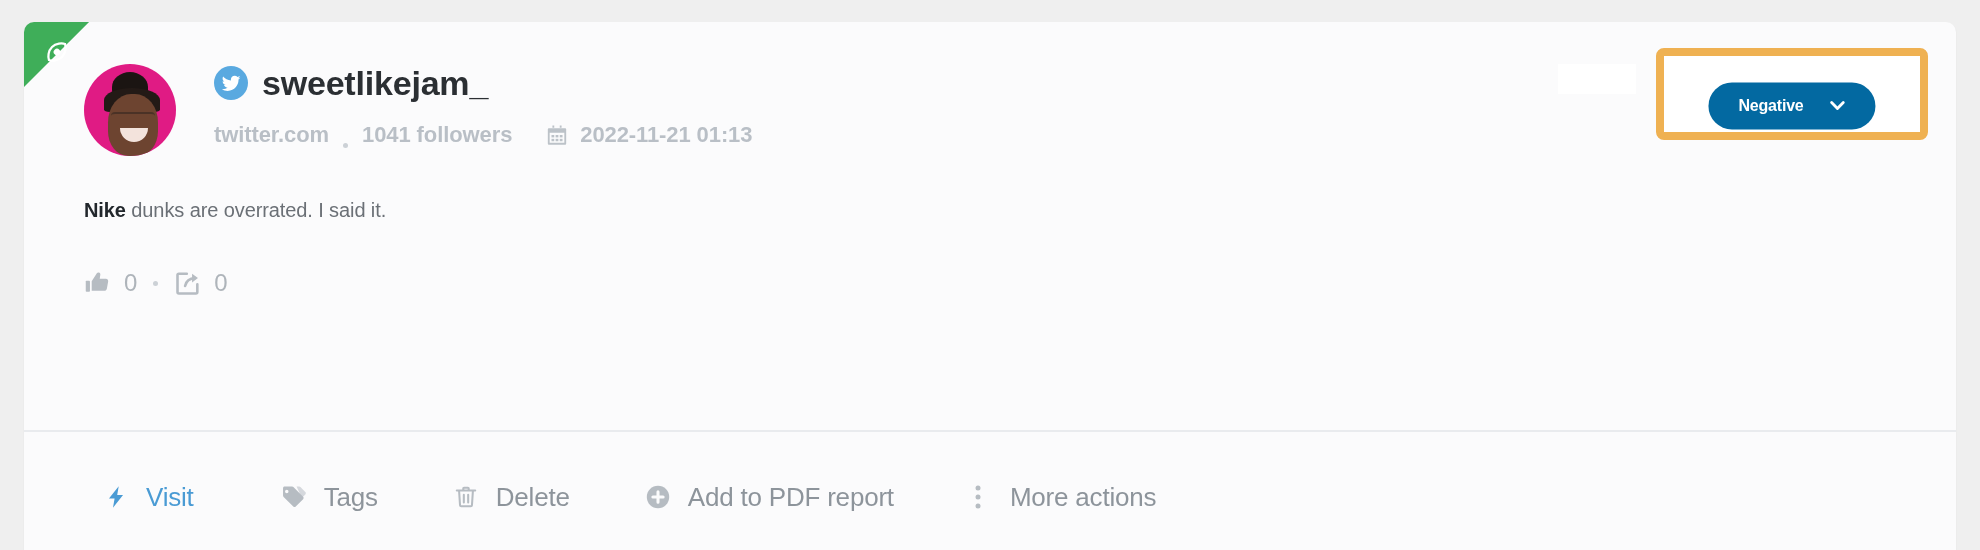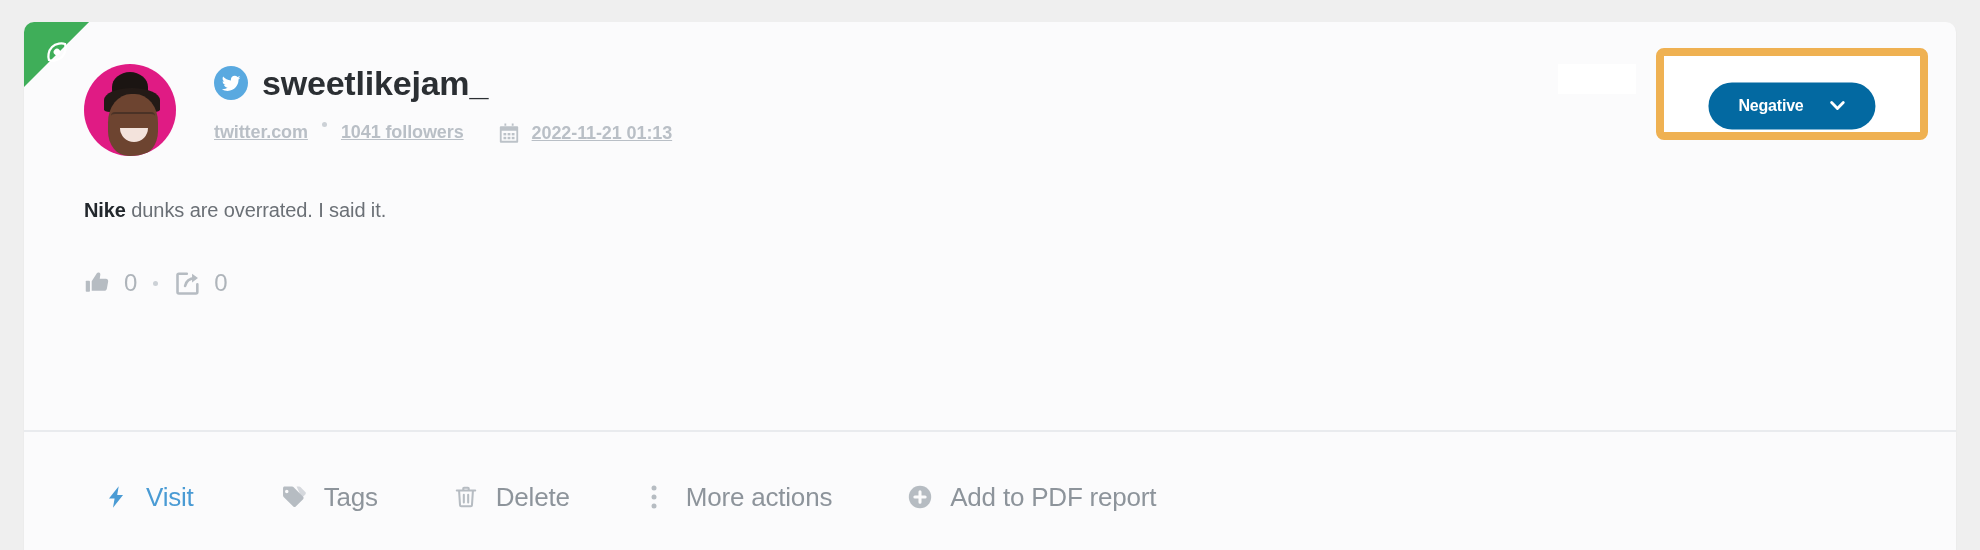--- a/index.html
+++ b/index.html
@@ -127,27 +127,26 @@
     margin-left: 14px;
     font-size: 34px;
     font-weight: 700;
     color: #2b2f33;
     letter-spacing: -0.2px;
     line-height: 1;
   }
 
   .meta-row {
     display: flex;
-    align-items: flex-start;
+    align-items: flex-end;
     margin-top: 22px;
-    font-size: 18px;
+    font-size: 22px;
     font-weight: 700;
     color: #b9bfc6;
     letter-spacing: -0.1px;
-    text-decoration: underline;
   }
   .meta-site { color: #b9bfc6; }
   .meta-dot {
     width: 5px; height: 5px;
     border-radius: 50%;
     background: #ccd1d6;
     margin: 0 14px;
     flex: 0 0 5px;
   }
   .meta-followers { color: #b9bfc6; }
@@ -401,37 +400,37 @@
           <svg width="26" height="26" viewBox="0 0 24 24" fill="none" stroke="#b6bcc2" stroke-width="1.9">
             <path d="M3.5 6h17" stroke-linecap="round"></path>
             <path d="M9.5 6V4.2c0-.4.3-.7.7-.7h3.6c.4 0 .7.3.7.7V6"></path>
             <path d="M5.6 6l.9 13.6c.04.6.5 1 1.1 1h8.8c.6 0 1.06-.4 1.1-1L18.4 6"></path>
             <path d="M10 10v7M14 10v7" stroke-linecap="round"></path>
           </svg>
         </span>
         <span>Delete</span>
       </div>
 
+      <div class="action">
+        <span class="ic">
+          <svg width="28" height="28" viewBox="0 0 24 24">
+            <circle cx="12" cy="12" r="9.6" fill="#b6bcc2"></circle>
+            <path d="M12 7.6v8.8M7.6 12h8.8" stroke="#fbfbfc" stroke-width="2.6" stroke-linecap="round"></path>
+          </svg>
+        </span>
+        <span>Add to PDF report</span>
+      </div>
+
       <div class="action kebab">
         <span class="ic">
           <svg width="8" height="28" viewBox="0 0 8 28" fill="#b6bcc2">
             <circle cx="4" cy="5" r="2.5"></circle>
             <circle cx="4" cy="14" r="2.5"></circle>
             <circle cx="4" cy="23" r="2.5"></circle>
           </svg>
         </span>
         <span>More actions</span>
       </div>
 
-      <div class="action">
-        <span class="ic">
-          <svg width="28" height="28" viewBox="0 0 24 24">
-            <circle cx="12" cy="12" r="9.6" fill="#b6bcc2"></circle>
-            <path d="M12 7.6v8.8M7.6 12h8.8" stroke="#fbfbfc" stroke-width="2.6" stroke-linecap="round"></path>
-          </svg>
-        </span>
-        <span>Add to PDF report</span>
-      </div>
-
     </div>
 
   </div>
 </div>
 
 </body></html>

